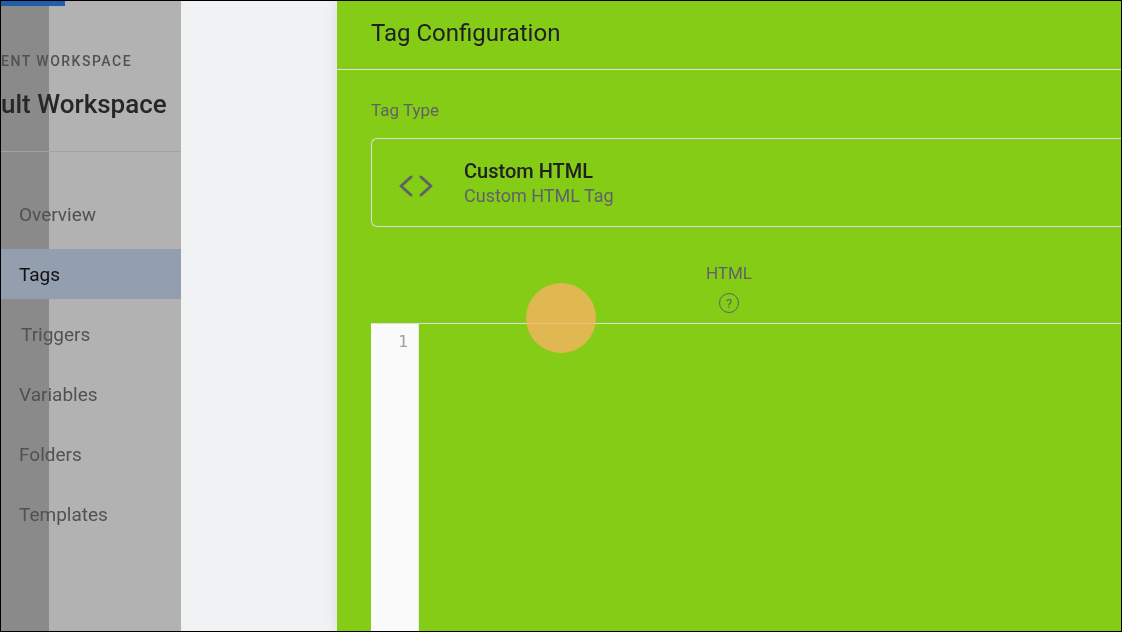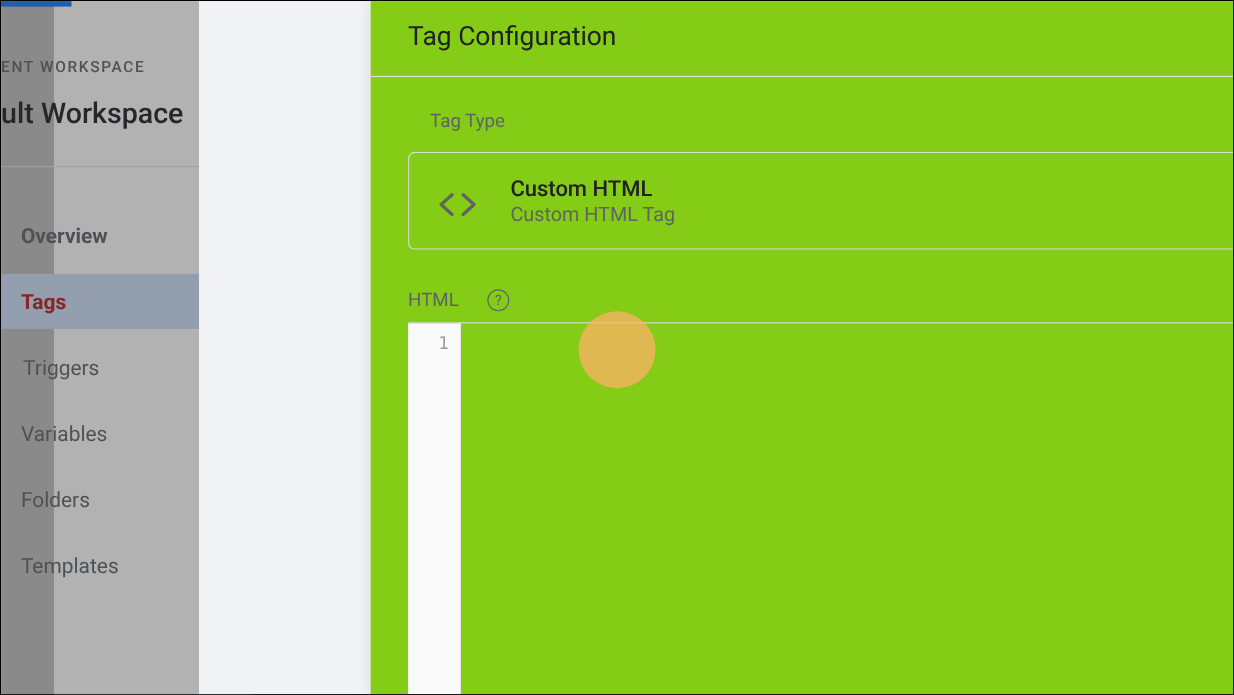--- a/index.html
+++ b/index.html
@@ -79,25 +79,25 @@
       display: flex;
       align-items: center;
       padding-left: 18px;
       font-size: 19px;
       color: #5f6368;
       cursor: pointer;
     }
     
     .nav-item.active {
       background: #c5d6f0;
-      color: #b91c1c;
-      font-weight: 700;
-    }
-    
-    .nav-overview { top: 188px; font-weight: bold; }
+      color: #000000;
+      font-weight: 400;
+    }
+    
+    .nav-overview { top: 188px; }
     .nav-tags { top: 248px; }
     .nav-triggers { top: 308px; padding-left: 20px; }
     .nav-variables { top: 368px; }
     .nav-folders { top: 428px; }
     .nav-templates { top: 488px; }
     
     
     .dim-overlay {
       position: absolute;
       left: 0;
@@ -137,21 +137,20 @@
     .modal-title {
       font-size: 24px;
       color: #202124;
       font-weight: 400;
     }
     
     .section-label {
       padding: 30px 34px 18px;
       font-size: 17px;
       color: #5f6368;
-      margin-left: 20px;
     }
     
     .tag-type-card {
       margin: 0 0 0 34px;
       border: 1px solid #dadce0;
       border-right: none;
       border-radius: 6px 0 0 6px;
       padding: 20px 24px;
       display: flex;
       align-items: flex-end;
@@ -176,24 +175,25 @@
     }
     
     .tag-type-text .subtitle {
       font-size: 18px;
       color: #5f6368;
     }
     
     .html-label-row {
       display: flex;
       align-items: center;
-      gap: 26px;
+      gap: 10px;
       padding: 36px 34px 10px;
       font-size: 17px;
       color: #5f6368;
+      flex-direction: column;
     }
     
     .help-icon {
       width: 20px;
       height: 20px;
       border: 1.5px solid #5f6368;
       border-radius: 50%;
       display: flex;
       align-items: center;
       justify-content: center;

